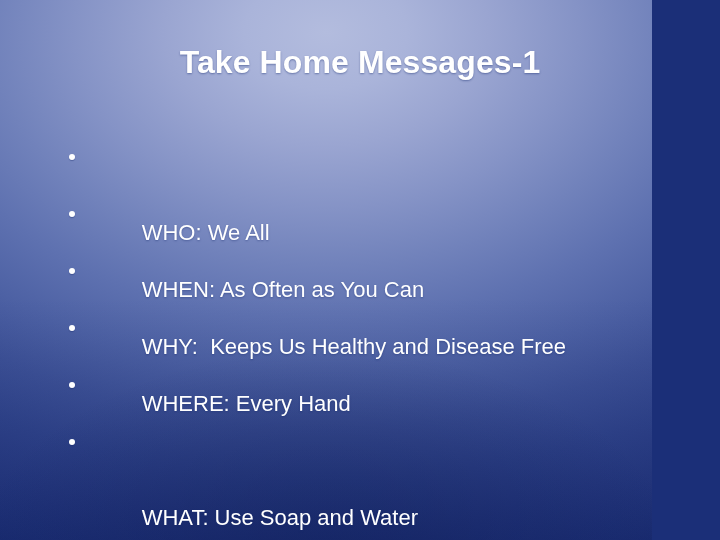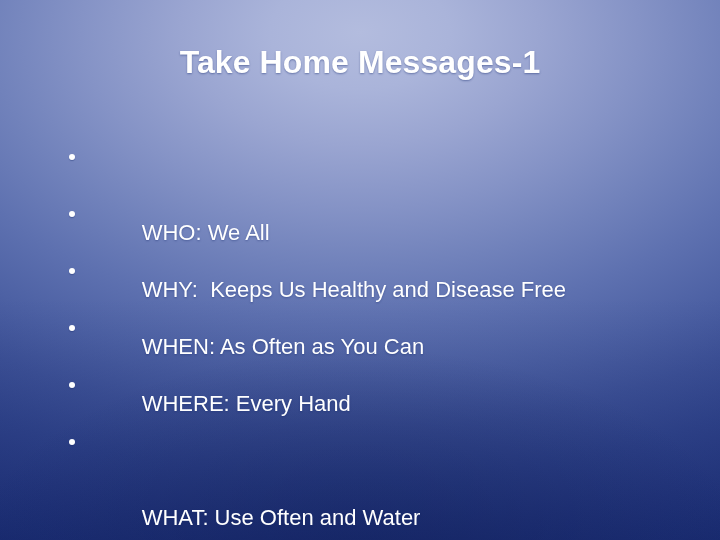--- a/index.html
+++ b/index.html
@@ -4,21 +4,21 @@
 <title>Slide</title>
 <style>
   html, body {
     margin: 0;
     padding: 0;
     background: #1b2f78;
   }
 
   .slide {
     position: relative;
-    width: 720px;
+    width: 652px;
     height: 540px;
     overflow: hidden;
     font-family: "Liberation Sans", sans-serif;
     background-color: #23398a;
     background-image:
       radial-gradient(125% 105% at 50% 6%,
         #b3bcde 0%,
         #aab4da 10%,
         #9aa5d1 20%,
         #8593c6 31%,
@@ -106,37 +106,37 @@
 
   <ul class="bullet-list">
 
     <li class="bullet-item">
       <span class="bullet-dot"></span>
       <span class="bullet-text">WHO: We All</span>
     </li>
 
     <li class="bullet-item">
       <span class="bullet-dot"></span>
-      <span class="bullet-text">WHY:  Keeps Us Healthy and Disease Free</span>
+      <span class="bullet-text">WHEN: As Often as You Can</span>
     </li>
 
     <li class="bullet-item">
       <span class="bullet-dot"></span>
-      <span class="bullet-text">WHEN: As Often as You Can</span>
+      <span class="bullet-text">WHY:  Keeps Us Healthy and Disease Free</span>
     </li>
 
     <li class="bullet-item">
       <span class="bullet-dot"></span>
       <span class="bullet-text">WHERE: Every Hand</span>
     </li>
 
     <li class="bullet-item">
       <span class="bullet-dot"></span>
     </li>
 
     <li class="bullet-item">
       <span class="bullet-dot"></span>
-      <span class="bullet-text">WHAT: Use Often and Water</span>
+      <span class="bullet-text">WHAT: Use Soap and Water</span>
     </li>
 
   </ul>
 
 </div>
 
 </body></html>

